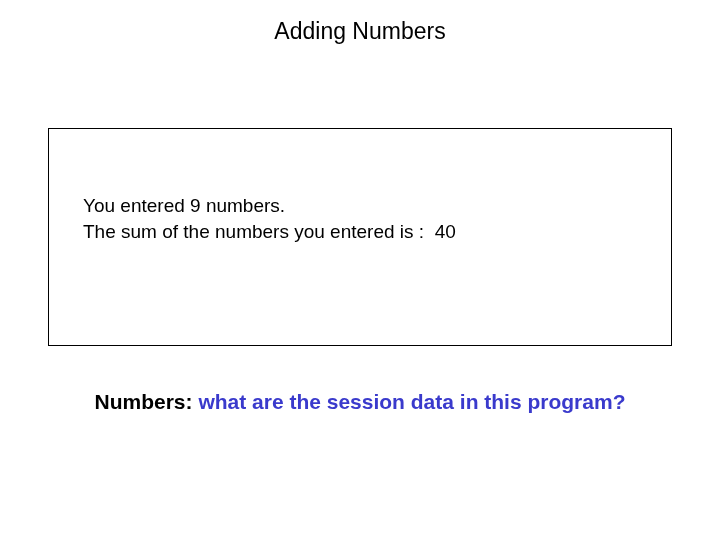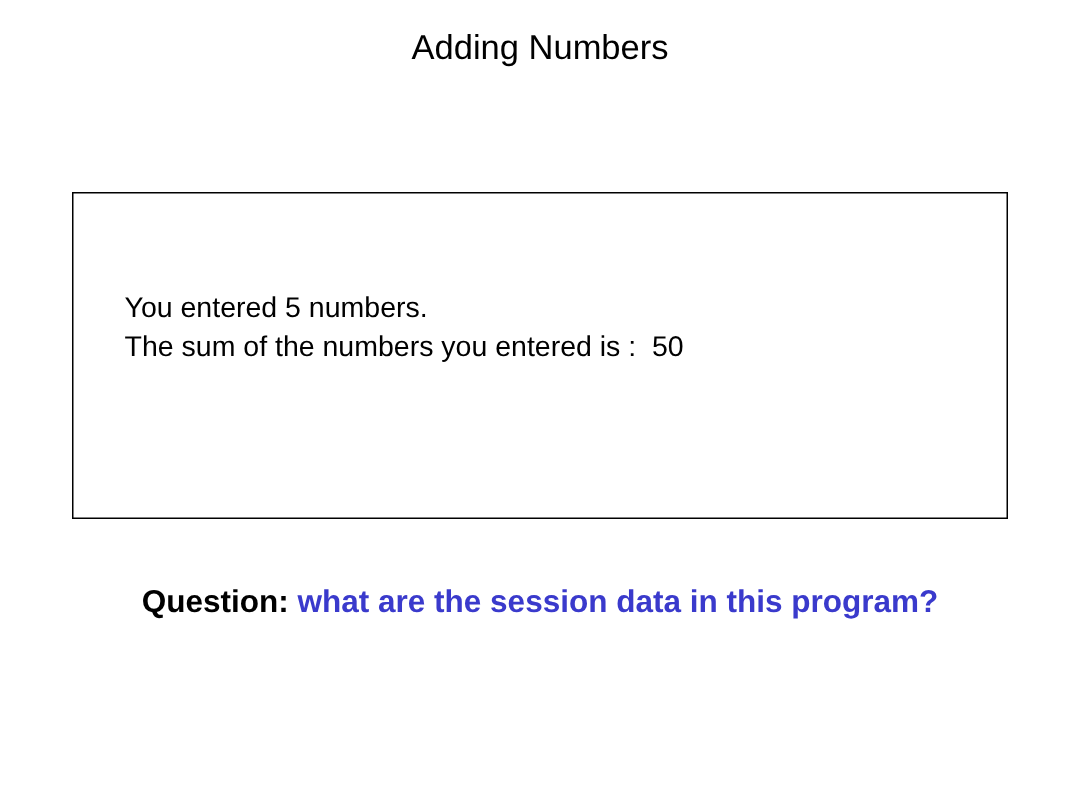--- a/index.html
+++ b/index.html
@@ -62,22 +62,22 @@
       margin-top: 24px;
     }
   </style>
 </head>
 <body>
 
 <h1 class="title">Adding Numbers</h1>
 
 <div class="output-box">
   <div class="output-content">
-    <div class="output-line">You entered 5 numbers.</div>
-    <div class="output-line">The sum of the numbers you entered is :  50</div>
+    <div class="output-line">You entered 9 numbers.</div>
+    <div class="output-line">The sum of the numbers you entered is :  40</div>
   </div>
 </div>
 
 <div class="footer">
   <div>
-    <span class="question-label">Question:  </span><span class="question-text">what are the session data in this program?</span>
+    <span class="question-label">Numbers:  </span><span class="question-text">what are the session data in this program?</span>
   </div>
 </div>
 
 </body></html>

